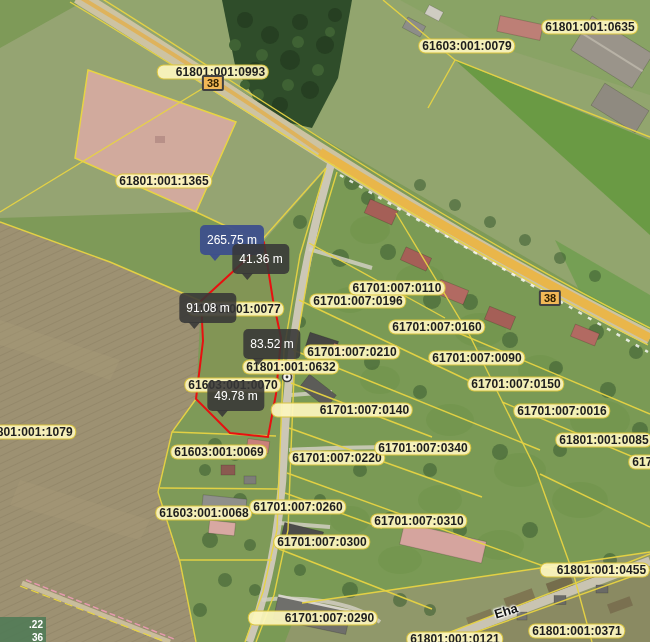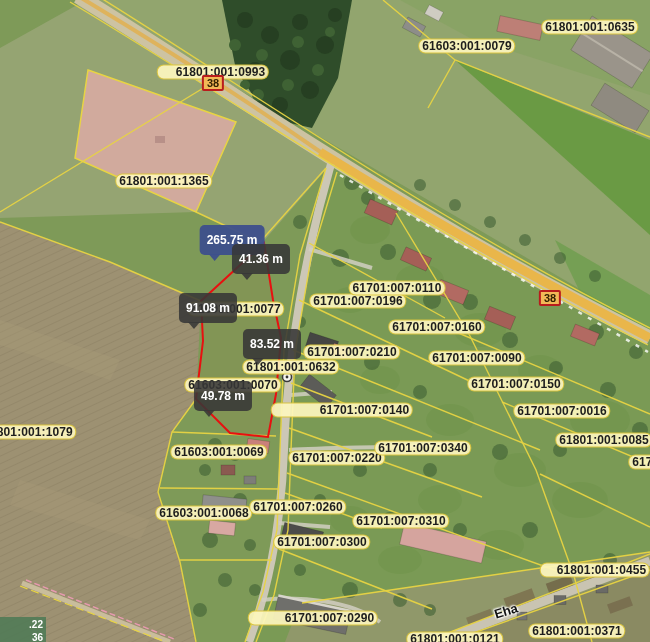--- a/index.html
+++ b/index.html
@@ -10,28 +10,28 @@
   .cad-label{
     position:absolute;white-space:nowrap;
     background:rgba(253,246,191,.92);
     border:1px solid rgba(216,194,58,.95);
     border-radius:7px;padding:0 3px;
     font-size:12px;font-weight:bold;color:#1d1d1d;line-height:13px;
     letter-spacing:.1px;
   }
   .road-badge{
     position:absolute;white-space:nowrap;
-    background:#f2b857;border:2px solid #b91c1c;border-radius:2px;
+    background:#f2b857;border:2px solid #404040;border-radius:2px;
     padding:0 3px;font-size:11px;font-weight:bold;color:#332200;line-height:12px;
   }
   .measure{
     position:absolute;white-space:nowrap;
     background:rgba(55,55,55,.88);color:#fff;
     border-radius:5px;padding:7px 7px;
-    font-size:12px;font-weight:bold;line-height:16px;
+    font-size:12px;font-weight:normal;line-height:16px;
   }
   .measure::after{
     content:'';position:absolute;left:9px;bottom:-6px;
     border:6px solid transparent;border-top:7px solid rgba(55,55,55,.88);
     border-bottom:0;
   }
   .measure.selected{background:rgba(61,79,140,.95);}
   .measure.selected::after{border-top-color:rgba(61,79,140,.95);}
   .street-label{
     position:absolute;white-space:nowrap;
@@ -295,34 +295,34 @@
       <div class="cad-label" style="left: 342px; top: 410px; transform: translate(-50%, -50%); padding-left: 48px;">61701:007:0140</div>
       <div class="cad-label" style="left: 562px; top: 411px; transform: translate(-50%, -50%);">61701:007:0016</div>
       <div class="cad-label" style="left: 28px; top: 432px; transform: translate(-50%, -50%);">61801:001:1079</div>
       <div class="cad-label" style="left: 604px; top: 440px; transform: translate(-50%, -50%);">61801:001:0085</div>
       <div class="cad-label" style="left: 658px; top: 462px; transform: translate(-50%, -50%);">61701:00</div>
       <div class="cad-label" style="left: 219px; top: 452px; transform: translate(-50%, -50%);">61603:001:0069</div>
       <div class="cad-label" style="left: 337px; top: 458px; transform: translate(-50%, -50%);">61701:007:0220</div>
       <div class="cad-label" style="left: 423px; top: 448px; transform: translate(-50%, -50%);">61701:007:0340</div>
       <div class="cad-label" style="left: 204px; top: 513px; transform: translate(-50%, -50%);">61603:001:0068</div>
       <div class="cad-label" style="left: 298px; top: 507px; transform: translate(-50%, -50%);">61701:007:0260</div>
-      <div class="cad-label" style="left: 401px; top: 521px; transform: translate(-50%, -50%);">61701:007:0310</div>
+      <div class="cad-label" style="left: 419px; top: 521px; transform: translate(-50%, -50%);">61701:007:0310</div>
       <div class="cad-label" style="left: 322px; top: 542px; transform: translate(-50%, -50%);">61701:007:0300</div>
       <div class="cad-label" style="left: 595px; top: 570px; transform: translate(-50%, -50%); padding-left: 16px;">61801:001:0455</div>
       <div class="cad-label" style="left: 313px; top: 618px; transform: translate(-50%, -50%); padding-left: 36px;">61701:007:0290</div>
       <div class="cad-label" style="left: 455px; top: 639px; transform: translate(-50%, -50%);">61801:001:0121</div>
       <div class="cad-label" style="left: 577px; top: 631px; transform: translate(-50%, -50%);">61801:001:0371</div>
       <div class="road-badge" style="left: 213px; top: 83px; transform: translate(-50%, -50%);">38</div>
       <div class="road-badge" style="left: 550px; top: 298px; transform: translate(-50%, -50%);">38</div>
       <div class="street-label" style="left: 506px; top: 611px; transform: translate(-50%, -50%) rotate(-17deg);">Eha</div>
       <div class="measure selected" style="left: 232px; top: 240px; transform: translate(-50%, -50%);">265.75 m</div>
       <div class="measure" style="left: 261px; top: 259px; transform: translate(-50%, -50%);">41.36 m</div>
       <div class="measure" style="left: 208px; top: 308px; transform: translate(-50%, -50%);">91.08 m</div>
       <div class="measure" style="left: 272px; top: 344px; transform: translate(-50%, -50%);">83.52 m</div>
-      <div class="measure" style="left: 223px; top: 396px; transform: translate(-50%, -50%); text-align: center;">49.78 m</div>
+      <div class="measure" style="left: 236px; top: 396px; transform: translate(-50%, -50%); text-align: center;">49.78 m</div>
     </div>
 
 <div id="coord-box">
   <div>.22</div>
   <div>36</div>
 </div>
 
 </div>
 
 </body></html>

